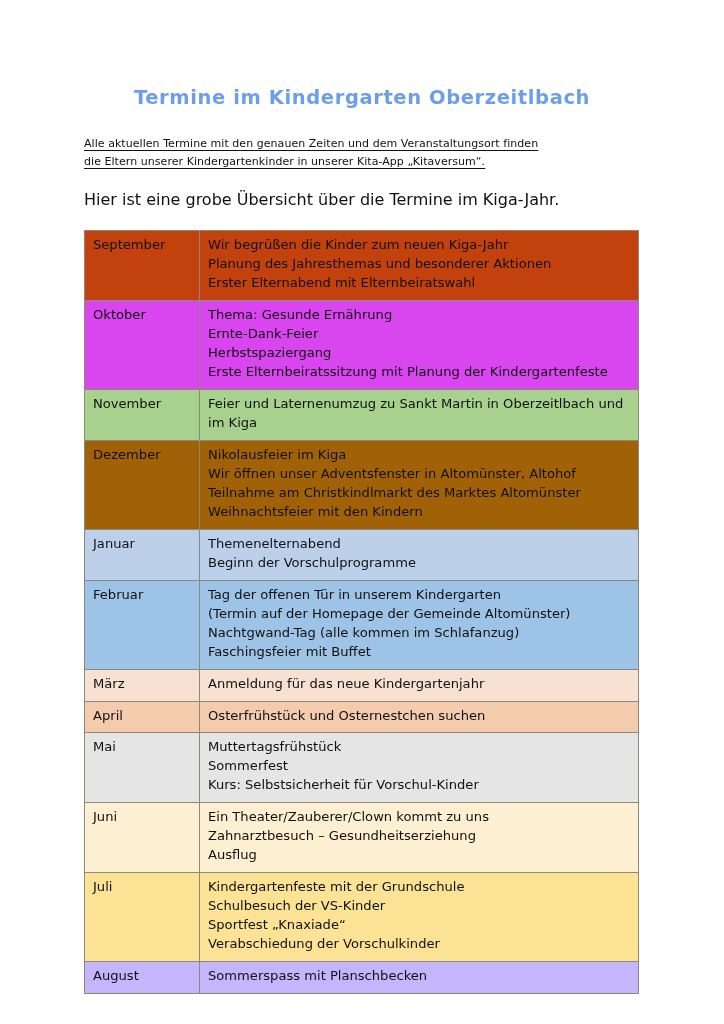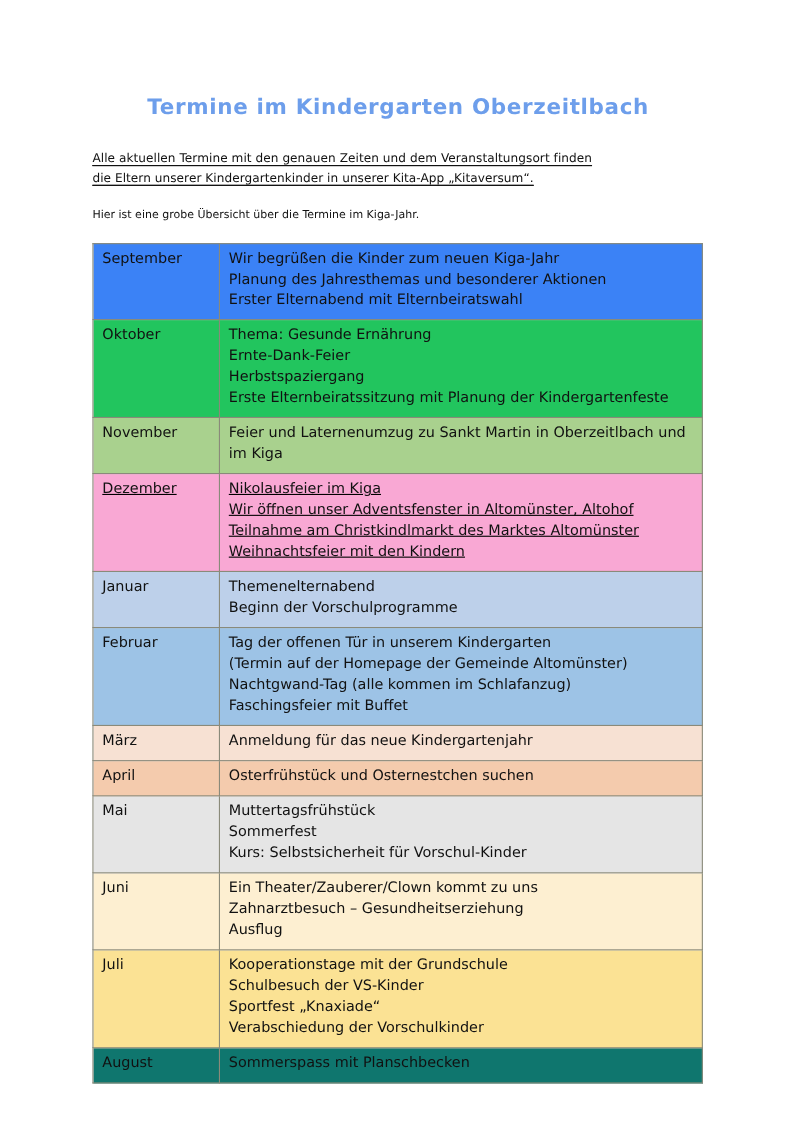--- a/index.html
+++ b/index.html
@@ -47,21 +47,21 @@
     letter-spacing: 0.05px;
   }
   .intro-underlined .line {
     display: block;
     text-decoration: underline;
     text-underline-offset: 3px;
   }
 
   .intro-plain {
     margin: 17px 0 0 0;
-    font-size: 10px;
+    font-size: 16px;
     line-height: 1.55;
     color: #111;
   }
 
   
   .calendar-table {
     margin-top: 17px;
     width: 522px;
     border-collapse: collapse;
     table-layout: fixed;
@@ -95,44 +95,44 @@
 
   <p class="intro-underlined">
     <span class="line">Alle aktuellen Termine mit den genauen Zeiten und dem Veranstaltungsort finden</span>
     <span class="line">die Eltern unserer Kindergartenkinder in unserer Kita-App „Kitaversum“.</span>
   </p>
 
   <p class="intro-plain">Hier ist eine grobe Übersicht über die Termine im Kiga-Jahr.</p>
 
   <table class="calendar-table">
     <tbody>
-        <tr class="calendar-row" style="background: #3b82f6;">
+        <tr class="calendar-row" style="background: #c2410c;">
           <td class="month-cell">September</td>
           <td class="events-cell">
             <span class="event-line">Wir begrüßen die Kinder zum neuen Kiga-Jahr</span>
             <span class="event-line">Planung des Jahresthemas und besonderer Aktionen</span>
             <span class="event-line">Erster Elternabend mit Elternbeiratswahl</span>
           </td>
         </tr>
-        <tr class="calendar-row" style="background: #22c55e;">
+        <tr class="calendar-row" style="background: #d946ef;">
           <td class="month-cell">Oktober</td>
           <td class="events-cell">
             <span class="event-line">Thema: Gesunde Ernährung</span>
             <span class="event-line">Ernte-Dank-Feier</span>
             <span class="event-line">Herbstspaziergang</span>
             <span class="event-line">Erste Elternbeiratssitzung mit Planung der Kindergartenfeste</span>
           </td>
         </tr>
         <tr class="calendar-row" style="background: rgb(169, 209, 142);">
           <td class="month-cell">November</td>
           <td class="events-cell">
             <span class="event-line">Feier und Laternenumzug zu Sankt Martin in Oberzeitlbach und im Kiga</span>
           </td>
         </tr>
-        <tr class="calendar-row" style="background: #f9a8d4; text-decoration: underline;">
+        <tr class="calendar-row" style="background: #a16207;">
           <td class="month-cell">Dezember</td>
           <td class="events-cell">
             <span class="event-line">Nikolausfeier im Kiga</span>
             <span class="event-line">Wir öffnen unser Adventsfenster in Altomünster, Altohof</span>
             <span class="event-line">Teilnahme am Christkindlmarkt des Marktes Altomünster</span>
             <span class="event-line">Weihnachtsfeier mit den Kindern</span>
           </td>
         </tr>
         <tr class="calendar-row" style="background: rgb(189, 208, 234);">
           <td class="month-cell">Januar</td>
@@ -174,27 +174,27 @@
           <td class="month-cell">Juni</td>
           <td class="events-cell">
             <span class="event-line">Ein Theater/Zauberer/Clown kommt zu uns</span>
             <span class="event-line">Zahnarztbesuch – Gesundheitserziehung</span>
             <span class="event-line">Ausflug</span>
           </td>
         </tr>
         <tr class="calendar-row" style="background: rgb(251, 226, 148); border-radius: 23px;">
           <td class="month-cell">Juli</td>
           <td class="events-cell">
-            <span class="event-line">Kooperationstage mit der Grundschule</span>
+            <span class="event-line">Kindergartenfeste mit der Grundschule</span>
             <span class="event-line">Schulbesuch der VS-Kinder</span>
             <span class="event-line">Sportfest „Knaxiade“</span>
             <span class="event-line">Verabschiedung der Vorschulkinder</span>
           </td>
         </tr>
-        <tr class="calendar-row" style="background: #0f766e;">
+        <tr class="calendar-row" style="background: #c4b5fd;">
           <td class="month-cell">August</td>
           <td class="events-cell">
             <span class="event-line">Sommerspass mit Planschbecken</span>
           </td>
         </tr>
       </tbody>
   </table>
 
 </div>
 

